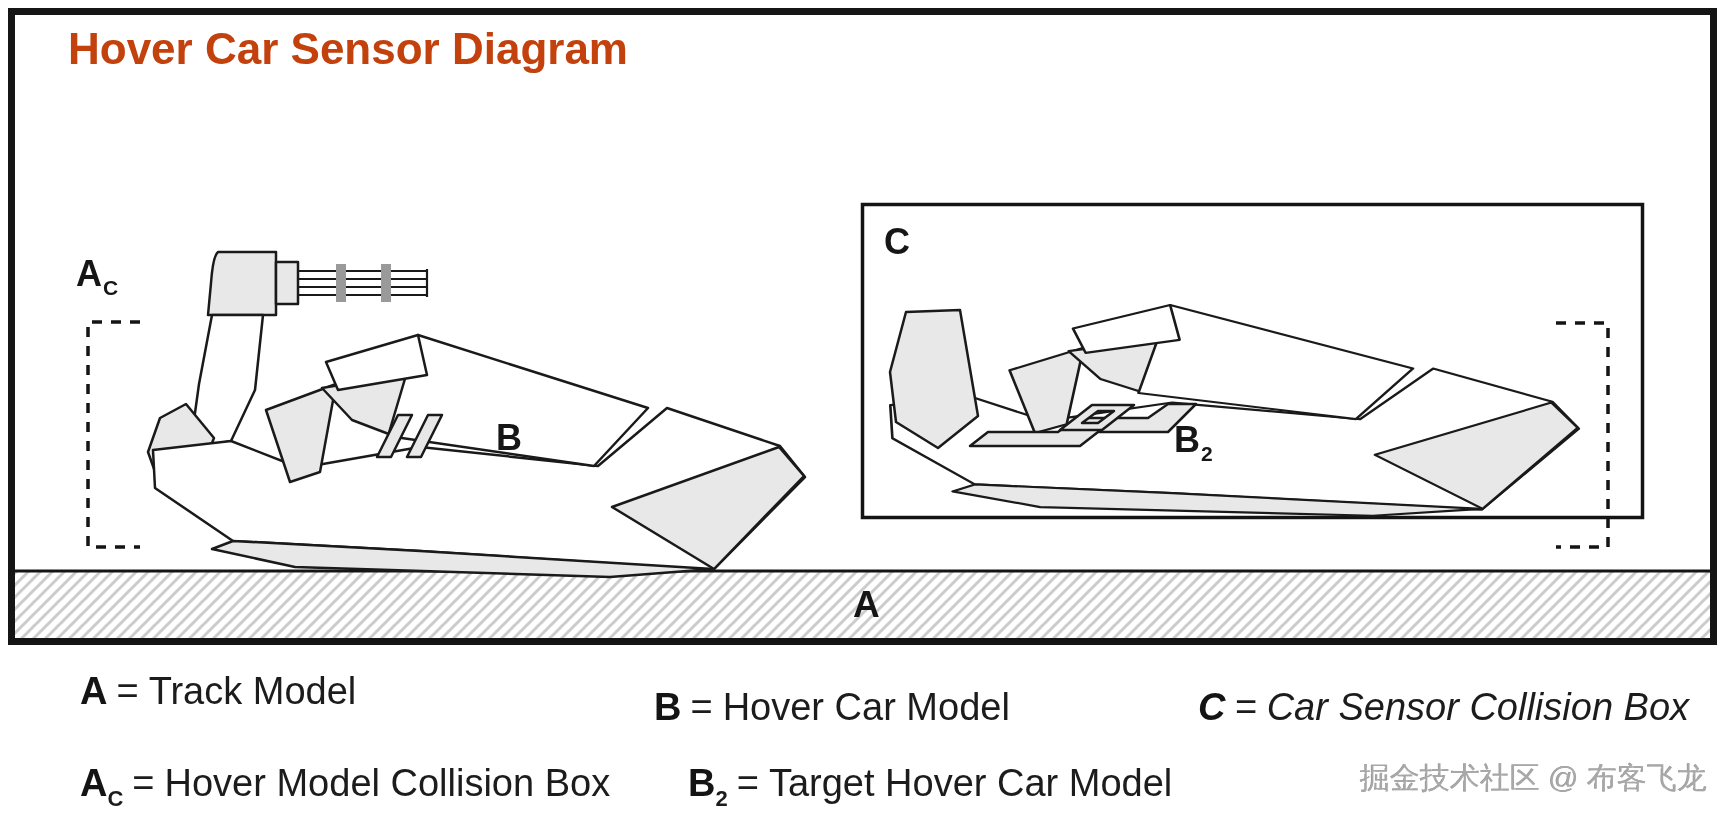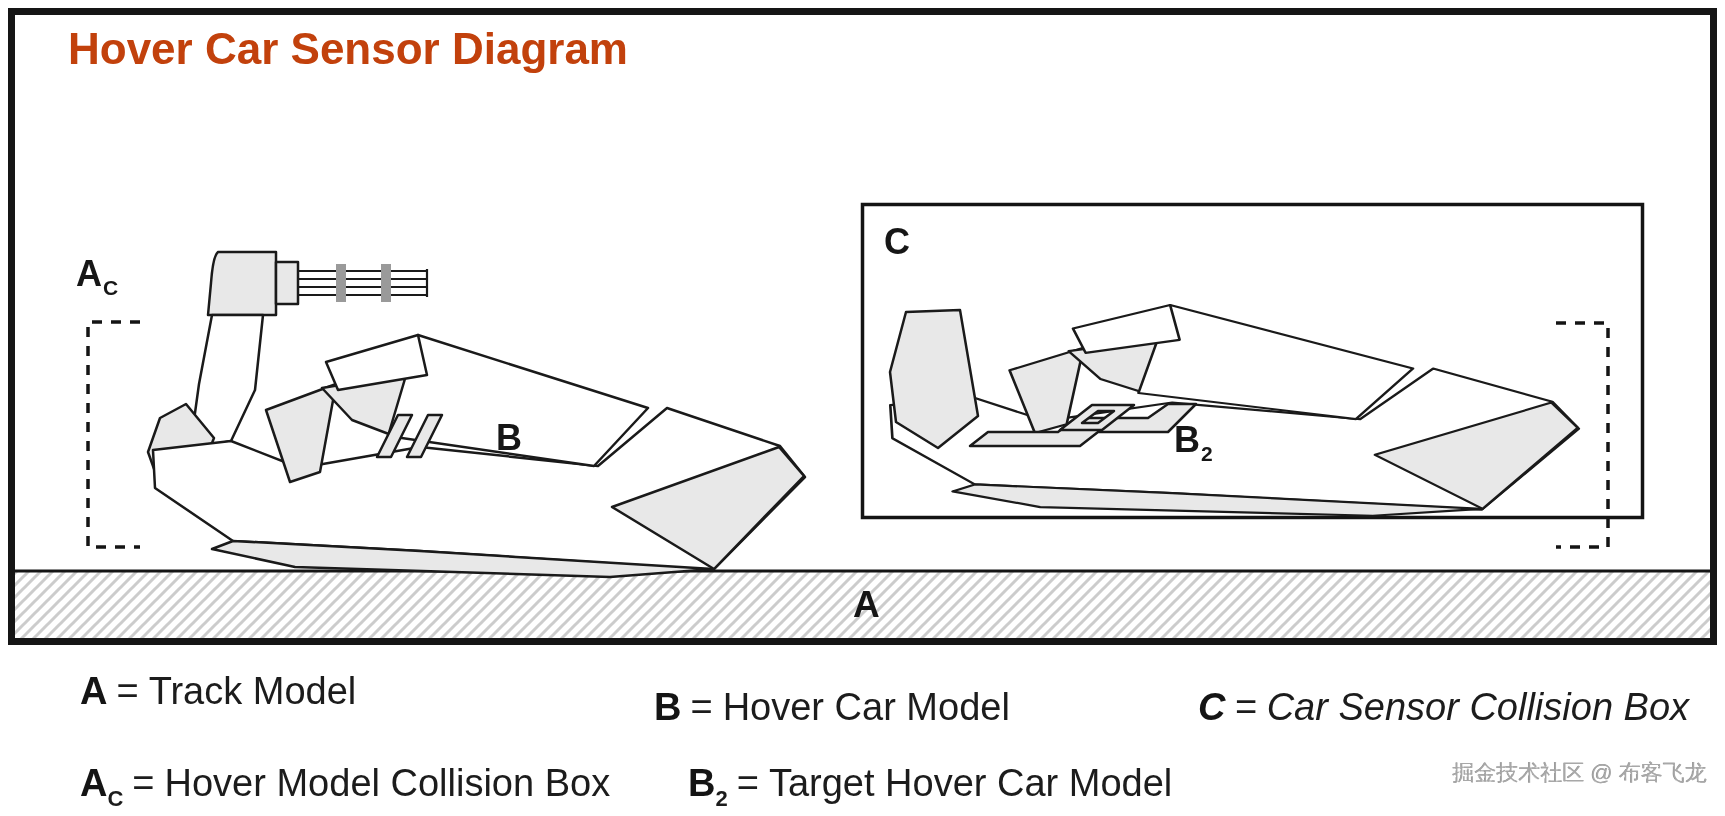--- a/index.html
+++ b/index.html
@@ -17,21 +17,21 @@
   .lbl-a{left:853px;top:586px;font-size:37px;}
   .legend-item{position:absolute;font-size:38px;color:#1c1c1c;white-space:nowrap;}
   .legend-item .sym{font-weight:bold;color:#141414;}
   .legend-item sub{font-size:22px;font-weight:bold;vertical-align:-10px;}
   .legend-item .eq{margin:0 10px 0 9px;font-weight:normal;}
   .li-a {left:80px;top:670px;}
   .li-b {left:654px;top:686px;text-align:center;}
   .li-c {left:1198px;top:686px;font-style:italic;}
   .li-ac{left:80px;top:762px;}
   .li-b2{left:654px;top:762px;margin-left:34px;}
-  .watermark{right:18px;top:758px;font-size:22px;color:#a8a8a8;
+  .watermark{right:18px;top:758px;font-size:30px;color:#a8a8a8;
              text-shadow:1.5px 1.5px 0 #ffffff,-0.5px -0.5px 0 #8f8f8f;}
 </style>
 </head>
 <body>
 
 <div class="page">
 
   <svg width="1725" height="816" viewBox="0 0 1725 816">
     <defs>
       <pattern id="hatchP" width="12" height="12" patternUnits="userSpaceOnUse">

